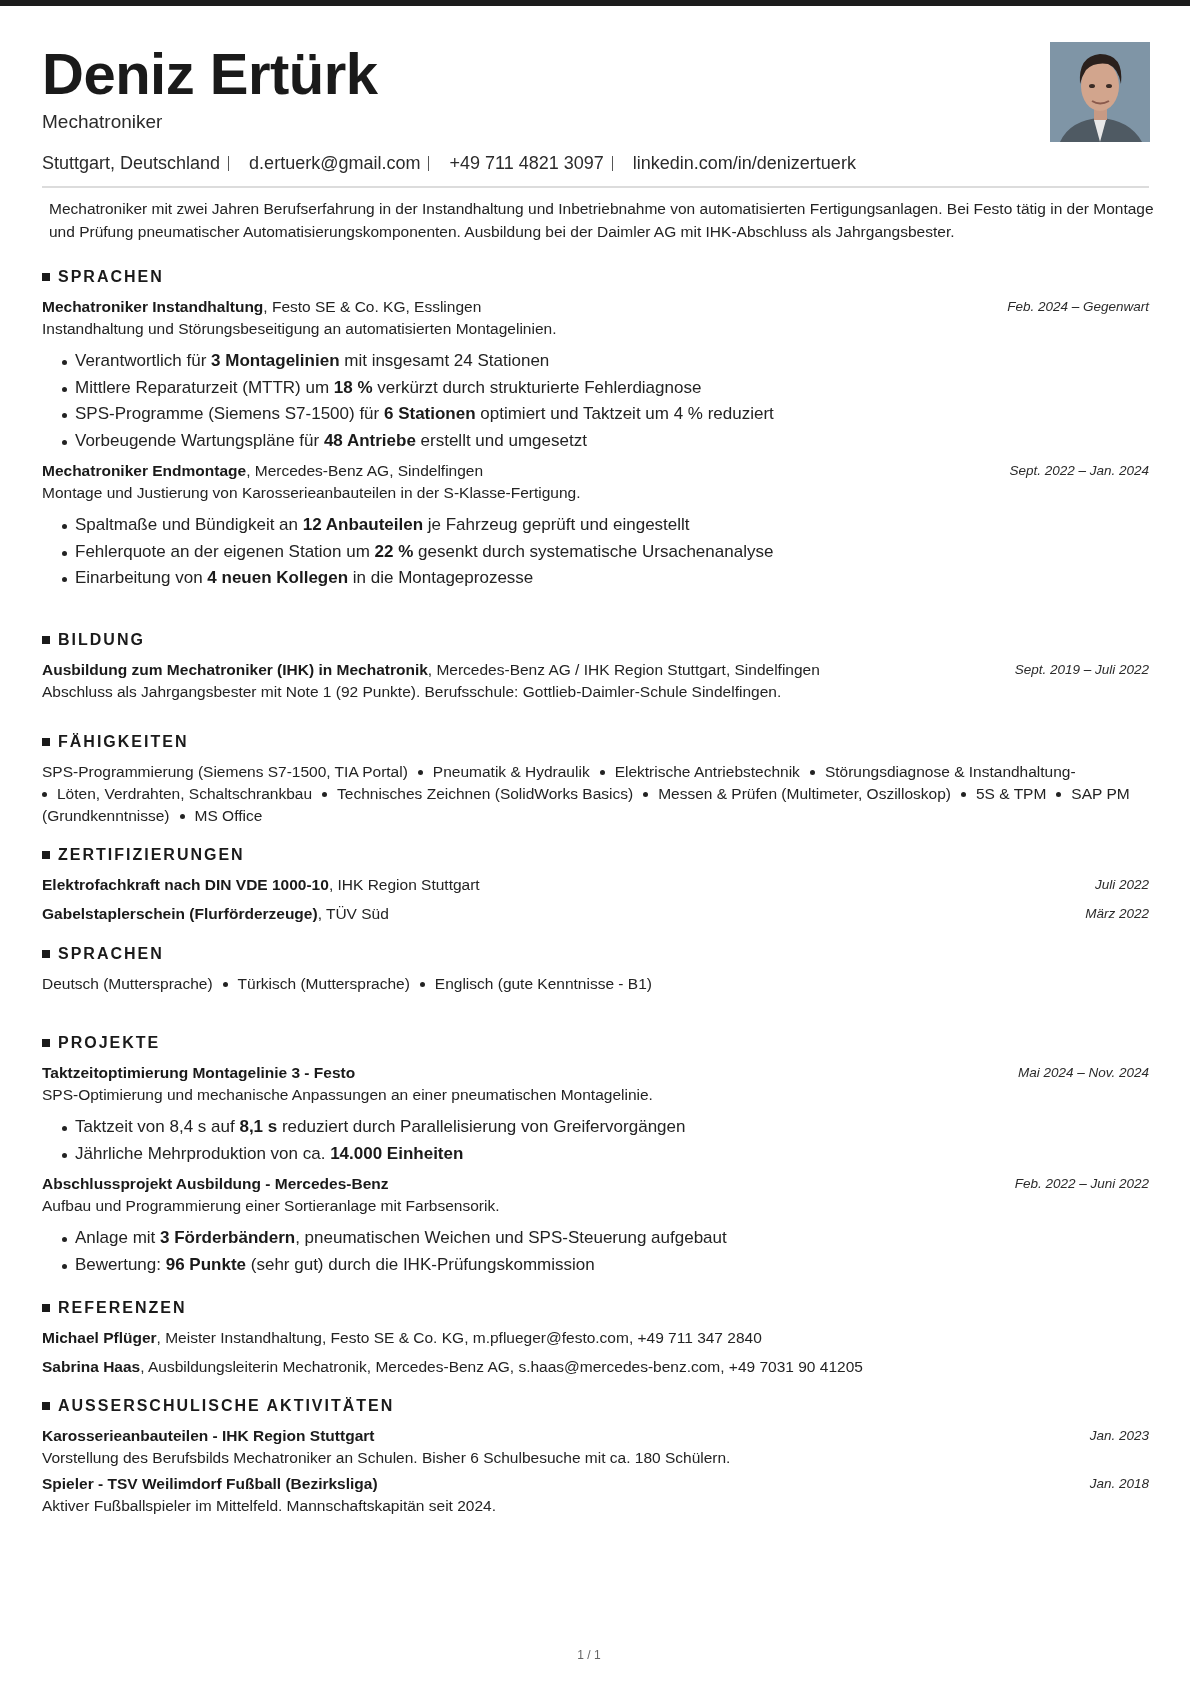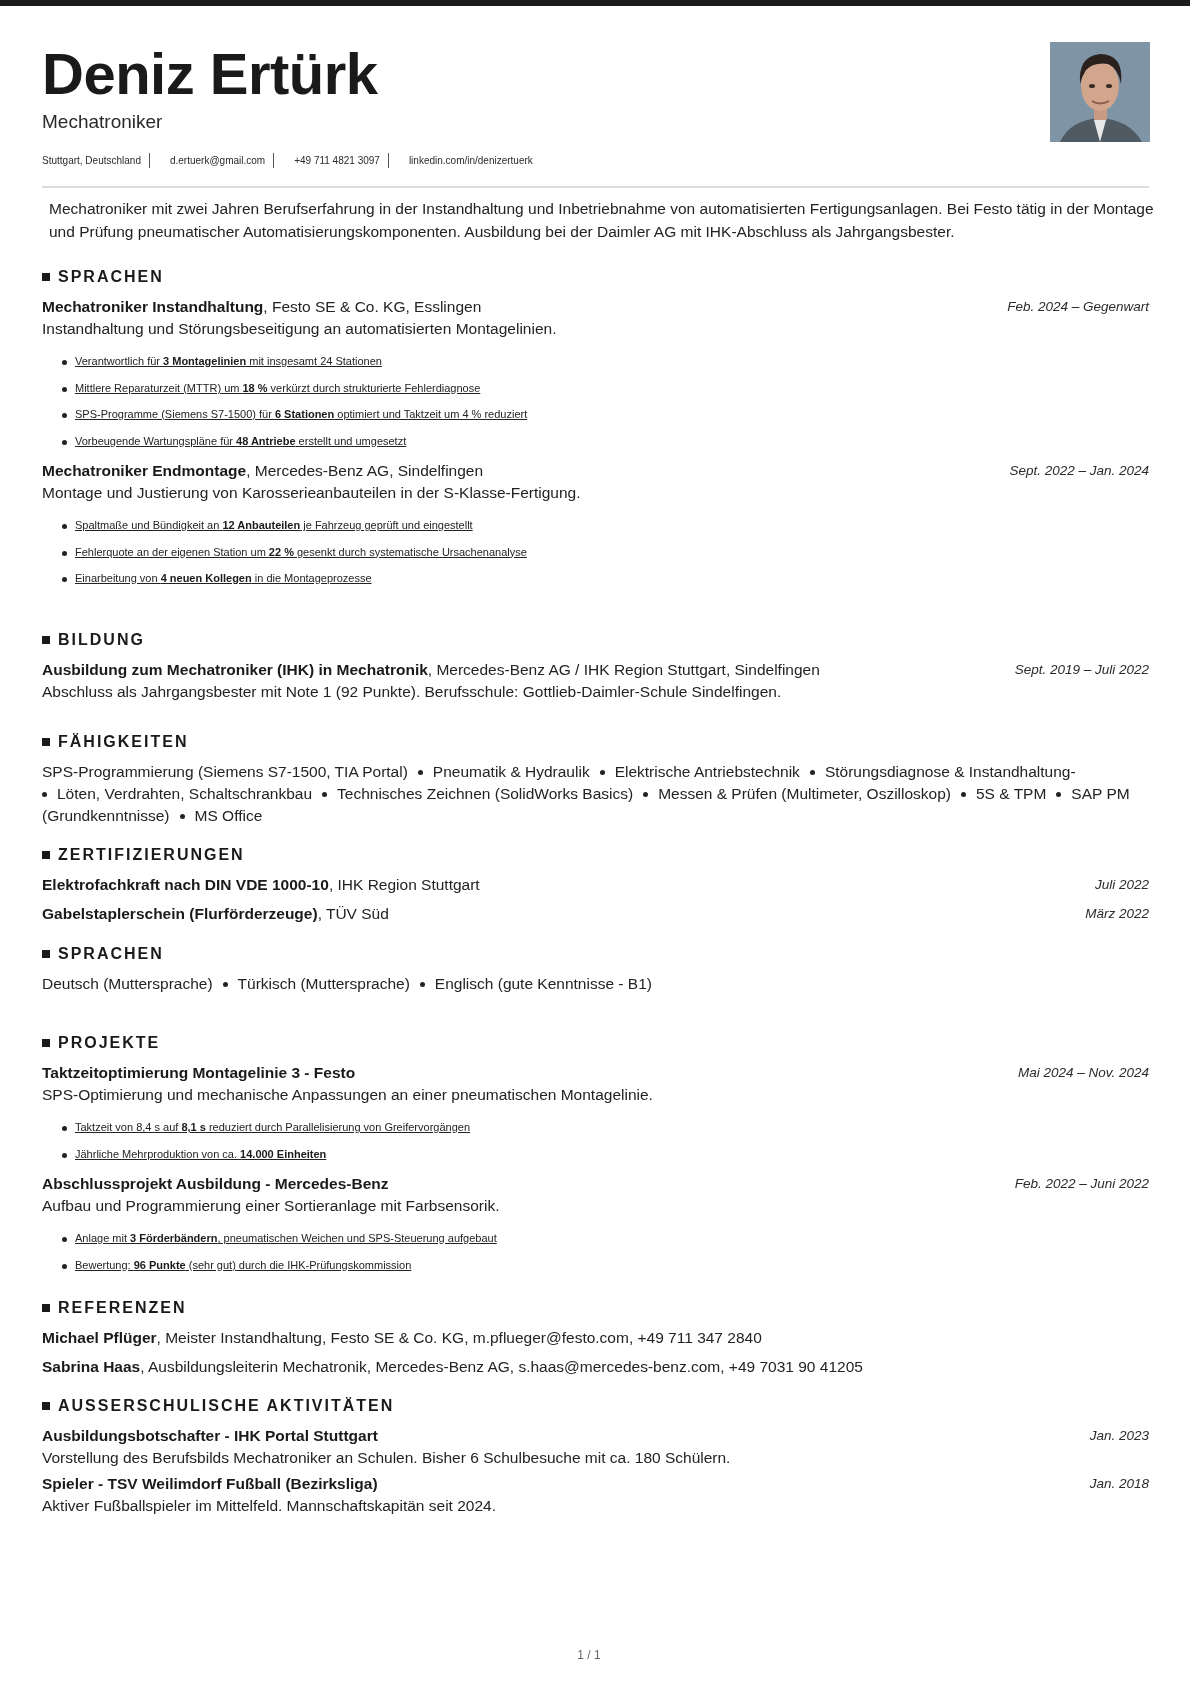--- a/index.html
+++ b/index.html
@@ -2,35 +2,35 @@
 <html><head>
 <meta charset="utf-8">
 <style>
   * { box-sizing: border-box; margin: 0; padding: 0; }
   html, body { width: 1190px; height: 1683px; background: #ffffff; }
   body { font-family: "Liberation Sans", "DejaVu Sans", sans-serif; color: #1f1f1f; position: relative; overflow: hidden; }
   .topbar { position: absolute; left: 0; top: 0; width: 1190px; height: 6px; background: #1c1c1c; }
   .page { position: absolute; left: 42px; top: 0; width: 1107px; }
   .name { position: absolute; left: 0; top: 42px; font-size: 58px; font-weight: 700; letter-spacing: -0.5px; color: #1a1a1a; line-height: 1.1; }
   .role { position: absolute; left: 0; top: 111px; font-size: 19px; color: #2b2b2b; }
-  .contact { position: absolute; left: 0; top: 153px; font-size: 10px; color: #2b2b2b; display: flex; align-items: center; white-space: nowrap; }
+  .contact { position: absolute; left: 0; top: 153px; font-size: 18px; color: #2b2b2b; display: flex; align-items: center; white-space: nowrap; }
   .contact .sep { display: inline-block; width: 1px; height: 15px; background: #555; margin: 0 20px 0 8px; }
   .photo { position: absolute; left: 1008px; top: 42px; width: 100px; height: 100px; background: linear-gradient(180deg,#7c92a3 0%,#8aa0b0 100%); overflow: hidden; }
   .photo svg { width: 100%; height: 100%; display: block; }
   .hr { position: absolute; left: 0; top: 186px; width: 1107px; height: 2px; background: #dcdcdc; }
   .summary { position: absolute; left: 7px; top: 197px; width: 1107px; font-size: 15.5px; line-height: 23px; color: #232323; }
 
   .section { position: absolute; left: 0; width: 1107px; }
   .sec-title { display: flex; align-items: center; font-size: 16px; font-weight: 700; letter-spacing: 2px; color: #1a1a1a; height: 20px; }
   .sec-title .sq { width: 8px; height: 8px; background: #1a1a1a; margin-right: 8px; }
   .row { position: relative; font-size: 15.5px; line-height: 22px; color: #232323; }
   .row .date { position: absolute; right: 0; top: 0; font-size: 13.5px; font-style: italic; color: #2b2b2b; }
   .b { font-weight: 700; color: #1a1a1a; }
   ul.bl { list-style: none; margin-top: 8px; }
-  ul.bl li { position: relative; padding-left: 33px; font-size: 11px; line-height: 26.5px; color: #232323; text-decoration: underline; }
+  ul.bl li { position: relative; padding-left: 33px; font-size: 17px; line-height: 26.5px; color: #232323; }
   ul.bl li::before { content: ""; position: absolute; left: 20px; top: 12px; width: 5px; height: 5px; border-radius: 50%; background: #232323; }
   .skills { font-size: 15.5px; line-height: 22px; color: #232323; }
   .dot { display: inline-block; width: 5px; height: 5px; border-radius: 50%; background: #232323; margin: 0 10px; vertical-align: middle; }
   .pagenum { position: absolute; left: 0; width: 1162px; top: 1648px; text-align: center; font-size: 12px; color: #666; padding-left: 16px; }
 </style>
 </head>
 <body>
 
 <div class="topbar"></div>
 
@@ -180,21 +180,21 @@
       <span class="b">Sabrina Haas</span><span>, Ausbildungsleiterin Mechatronik, Mercedes-Benz AG, s.haas@mercedes-benz.com, +49 7031 90 41205</span>
     </div>
   </div>
 
   <div class="section" style="top:1396px;">
     <div class="sec-title">
         <span class="sq"></span>
         <span>AUSSERSCHULISCHE AKTIVITÄTEN</span>
       </div>
     <div class="row" style="margin-top:9px;">
-      <span class="b">Ausbildungsbotschafter - IHK Portal Stuttgart</span>
+      <span class="b">Karosserieanbauteilen - IHK Region Stuttgart</span>
       <span class="date">Jan. 2023</span>
     </div>
     <div class="row">Vorstellung des Berufsbilds Mechatroniker an Schulen. Bisher 6 Schulbesuche mit ca. 180 Schülern.</div>
     <div class="row" style="margin-top:4px;">
       <span class="b">Spieler - TSV Weilimdorf Fußball (Bezirksliga)</span>
       <span class="date">Jan. 2018</span>
     </div>
     <div class="row">Aktiver Fußballspieler im Mittelfeld. Mannschaftskapitän seit 2024.</div>
   </div>
 </div>

